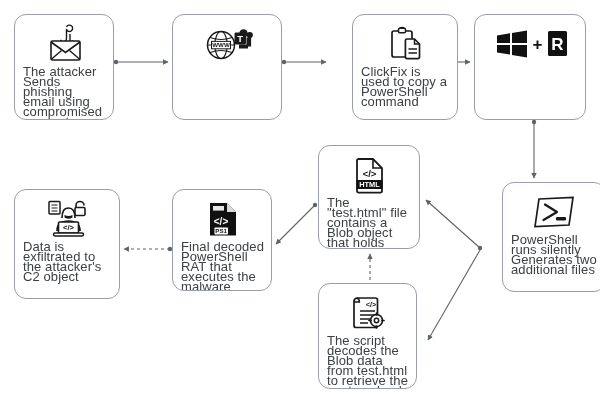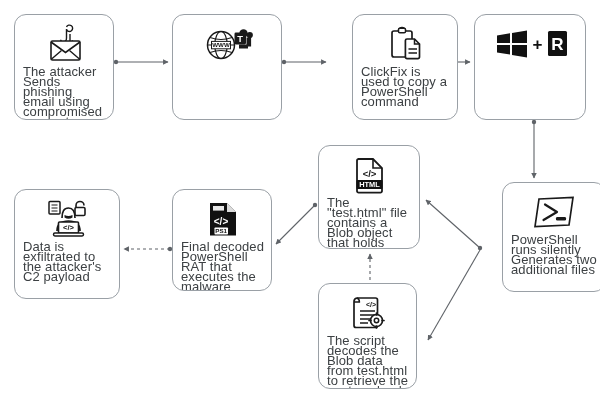--- a/index.html
+++ b/index.html
@@ -242,16 +242,16 @@
         <path d="M34 8.5 v-2 a4 4 0 0 1 8 0" fill="none" stroke="#1a1a1a" stroke-width="1.6"></path>
         <rect x="33" y="8.5" width="10" height="8" rx="1.3" fill="#fff" stroke="#1a1a1a" stroke-width="1.6"></rect>
         <path d="M20 19 q0 -10 6.5 -10 q6.5 0 6.5 10" fill="#fff" stroke="#1a1a1a" stroke-width="1.7"></path>
         <path d="M22.5 18.5 q4 2.6 8 0 l0 -2.5 q-4 2 -8 0 z" fill="#1a1a1a"></path>
         <path d="M15 32 q0 -10 11.5 -10 q11.5 0 11.5 10" fill="#fff" stroke="#1a1a1a" stroke-width="1.7"></path>
         <rect x="16.5" y="23" width="20" height="11" rx="1" fill="#fff" stroke="#1a1a1a" stroke-width="1.6"></rect>
         <text x="26.5" y="31.4" font-family="'Liberation Sans',sans-serif" font-size="7.6" font-weight="bold" text-anchor="middle" fill="#111">&lt;/&gt;</text>
         <rect x="11.5" y="34" width="30" height="3" rx="1.4" fill="#fff" stroke="#1a1a1a" stroke-width="1.5"></rect>
       </svg>
     </div>
-    <div class="label">Data is exfiltrated to the attacker's C2 payload</div>
+    <div class="label">Data is exfiltrated to the attacker's C2 object</div>
   </div>
 
 </div>
 
 </body></html>

